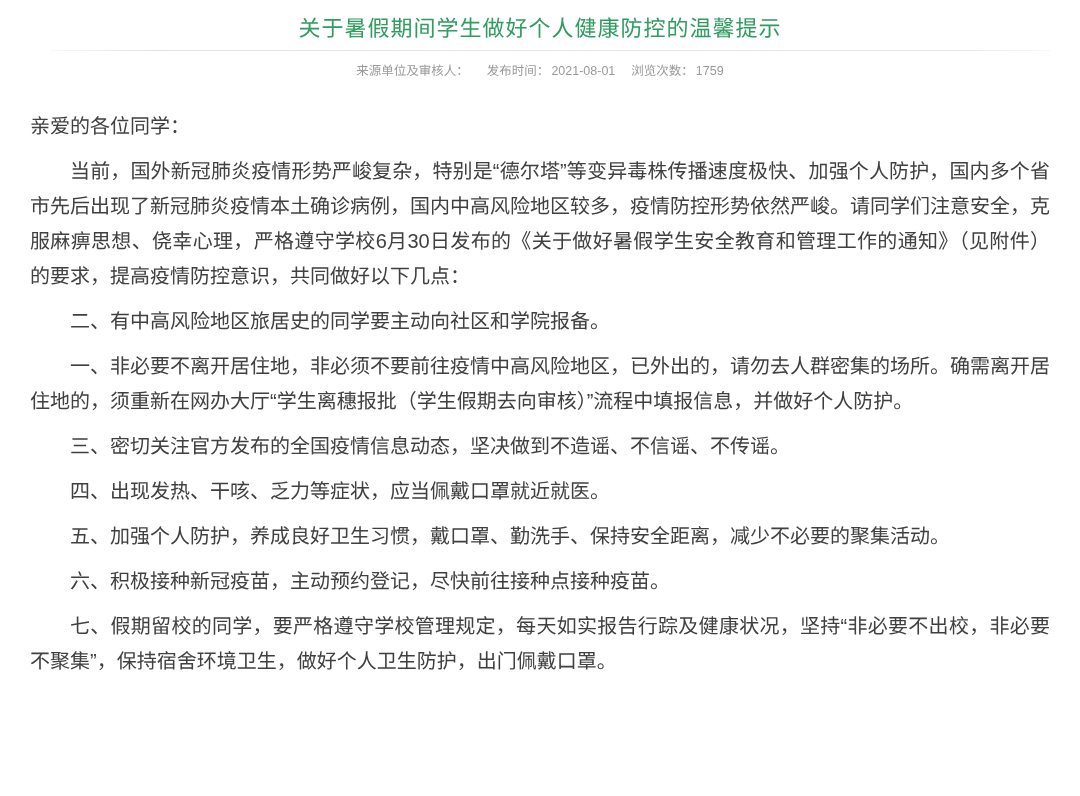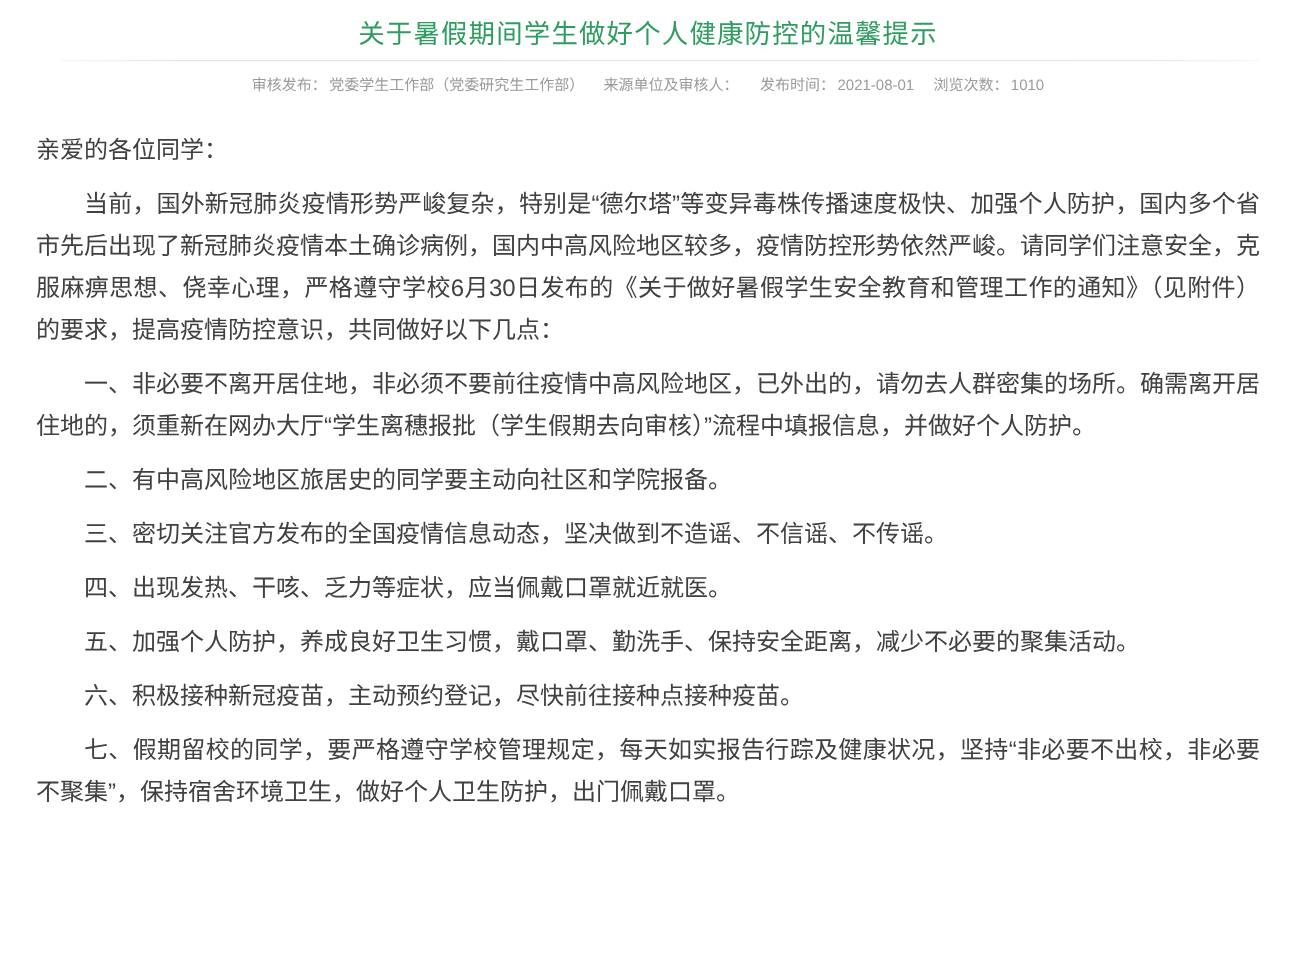--- a/index.html
+++ b/index.html
@@ -66,42 +66,38 @@
 <body>
 
 <div class="page">
 
   <h1 class="doc-title">关于暑假期间学生做好个人健康防控的温馨提示</h1>
 
   <div class="title-divider"></div>
 
   <div class="meta-row">
     <span class="meta-item">
-      <span class="lbl">审核发布：</span>
-      <span class="val">党委学生工作部（党委研究生工作部）</span>
-    </span>
-    <span class="meta-item">
       <span class="lbl">来源单位及审核人：</span>
       <span class="val"></span>
     </span>
     <span class="meta-item">
       <span class="lbl">发布时间：</span>
       <span class="val">2021-08-01</span>
     </span>
     <span class="meta-item">
       <span class="lbl">浏览次数：</span>
-      <span class="val">1010</span>
+      <span class="val">1759</span>
     </span>
   </div>
 
   <div class="article">
     <p class="salutation">亲爱的各位同学：</p>
     <p>当前，国外新冠肺炎疫情形势严峻复杂，特别是“德尔塔”等变异毒株传播速度极快、加强个人防护，国内多个省市先后出现了新冠肺炎疫情本土确诊病例，国内中高风险地区较多，疫情防控形势依然严峻。请同学们注意安全，克服麻痹思想、侥幸心理，严格遵守学校6月30日发布的《关于做好暑假学生安全教育和管理工作的通知》（见附件）的要求，提高疫情防控意识，共同做好以下几点：</p>
+    <p>二、有中高风险地区旅居史的同学要主动向社区和学院报备。</p>
     <p>一、非必要不离开居住地，非必须不要前往疫情中高风险地区，已外出的，请勿去人群密集的场所。确需离开居住地的，须重新在网办大厅“学生离穗报批（学生假期去向审核）”流程中填报信息，并做好个人防护。</p>
-    <p>二、有中高风险地区旅居史的同学要主动向社区和学院报备。</p>
     <p>三、密切关注官方发布的全国疫情信息动态，坚决做到不造谣、不信谣、不传谣。</p>
     <p>四、出现发热、干咳、乏力等症状，应当佩戴口罩就近就医。</p>
     <p>五、加强个人防护，养成良好卫生习惯，戴口罩、勤洗手、保持安全距离，减少不必要的聚集活动。</p>
     <p>六、积极接种新冠疫苗，主动预约登记，尽快前往接种点接种疫苗。</p>
     <p>七、假期留校的同学，要严格遵守学校管理规定，每天如实报告行踪及健康状况，坚持“非必要不出校，非必要不聚集”，保持宿舍环境卫生，做好个人卫生防护，出门佩戴口罩。</p>
   </div>
 
 </div>
 
 </body></html>

